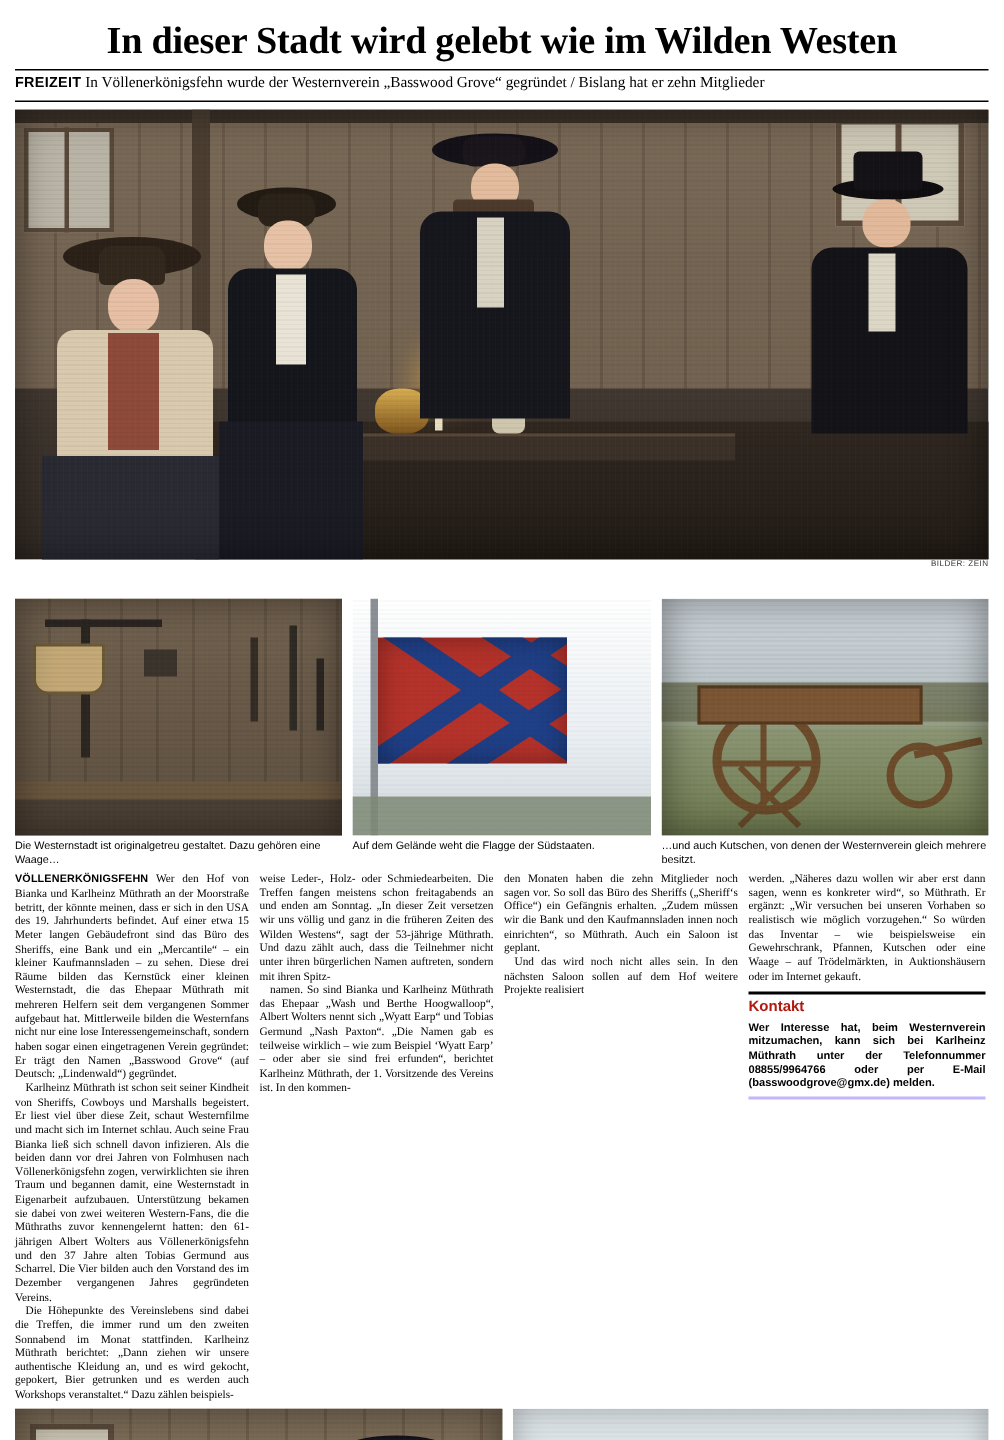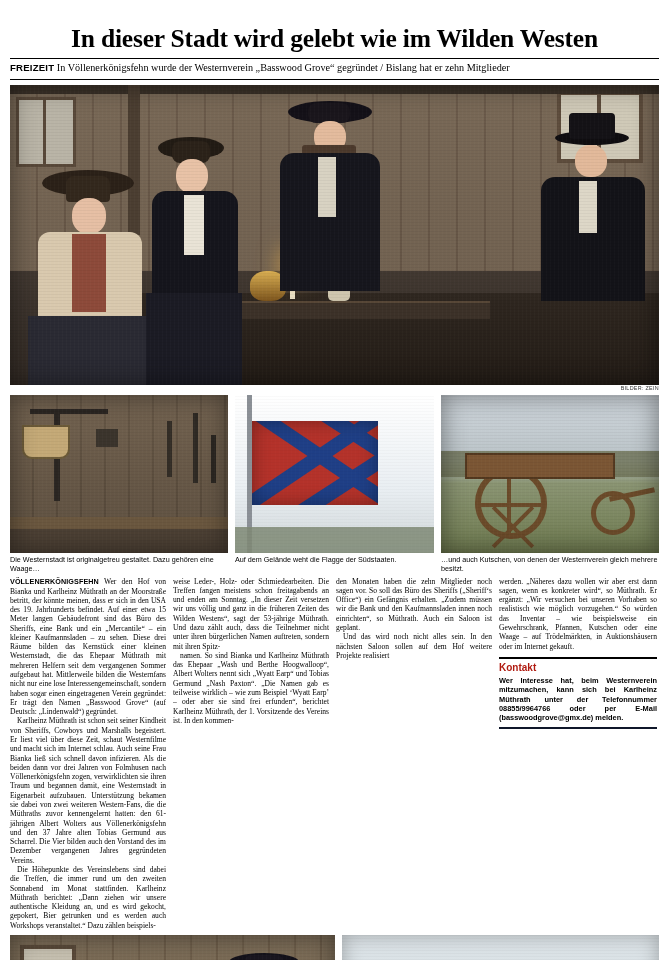--- a/index.html
+++ b/index.html
@@ -5,21 +5,21 @@
   * { box-sizing: border-box; }
   html, body {
     margin: 0; padding: 0;
     width: 669px; height: 960px;
     background: #ffffff;
     font-family: "Liberation Serif", serif;
   }
   .page {
     position: relative;
     width: 669px; height: 960px;
-    padding: 24px 10px 6px 10px;
+    padding: 12px 10px 6px 10px;
     background: #fff;
   }
   
   .headline {
     font-family: "Liberation Serif", serif;
     font-weight: bold;
     font-size: 25.5px;
     line-height: 1.05;
     text-align: center;
     letter-spacing: -0.2px;
@@ -99,32 +99,32 @@
   .body p { margin: 0; text-indent: 7px; }
   .body p.first { text-indent: 0; }
   .dateline {
     font-family: "Liberation Sans", sans-serif;
     font-weight: bold;
     font-size: 7.2px;
     letter-spacing: 0.1px;
   }
 
   
-  .midrow { display: flex; gap: 7px; margin-top: 4px; justify-content: flex-end; }
+  .midrow { display: flex; gap: 7px; margin-top: 20px; justify-content: flex-end; }
   .mid-cap {
     font-family: "Liberation Sans", sans-serif;
     font-size: 7.2px;
     line-height: 1.26;
     margin-top: 2px;
   }
 
   
   .infobox {
     border-top: 2px solid #000;
-    border-bottom: 2px solid #0f172a;
+    border-bottom: 2px solid #c4b5fd;
     padding: 3px 0 4px 0;
     margin-top: 2px;
   }
   .infobox .title {
     font-family: "Liberation Sans", sans-serif;
     font-weight: bold;
     font-size: 10px;
     color: #b01a10;
     margin-bottom: 3px;
   }

